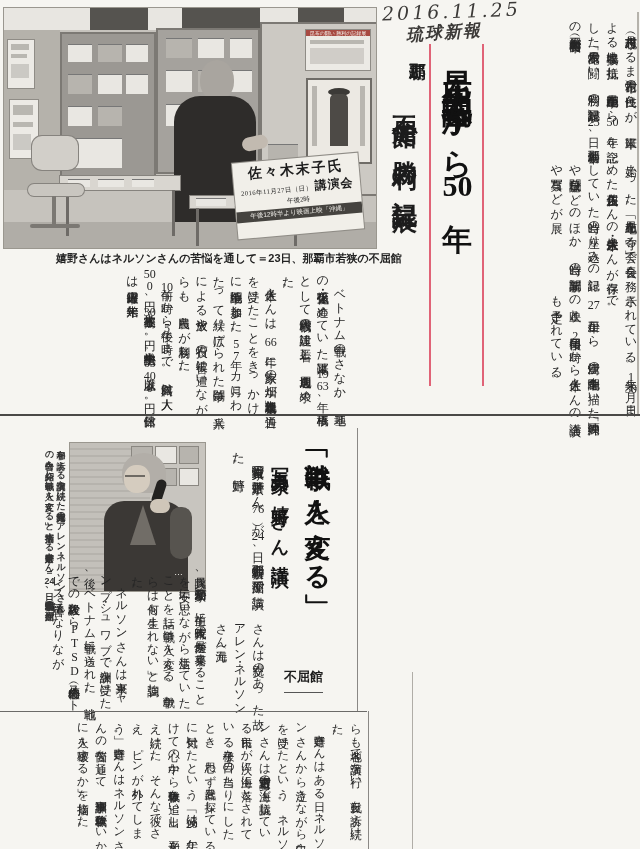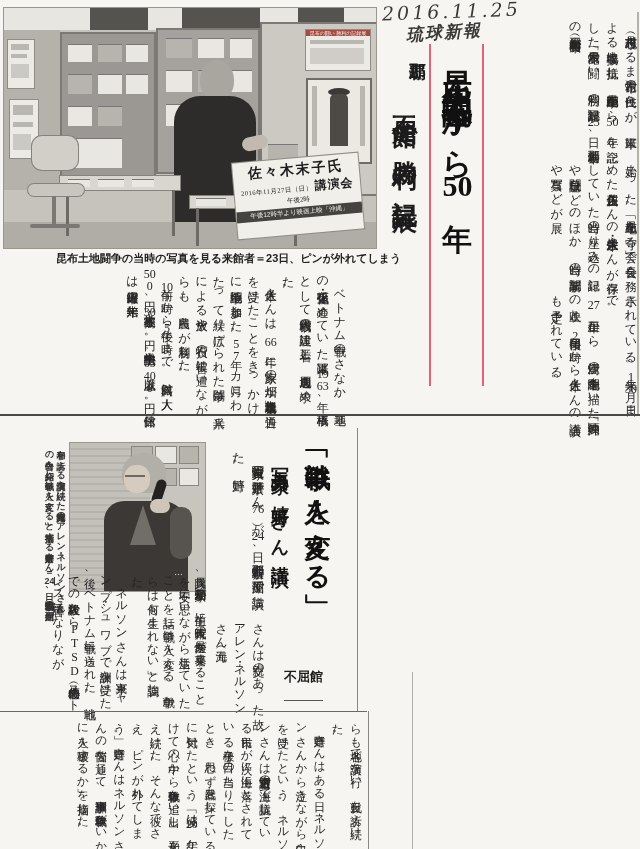--- a/index.html
+++ b/index.html
@@ -28,21 +28,21 @@
   .leadC{top:287px;height:137px;}
   .edge-r{position:absolute;left:637px;top:12px;width:2px;height:402px;background:#b5b2ab;}
   .sep{position:absolute;left:0;top:414px;width:640px;height:2px;background:#4a4947;}
   
   .cap2{position:absolute;left:20px;top:444px;width:46px;height:168px;font-family:"Liberation Sans","DejaVu Sans",sans-serif;
         font-size:9px;line-height:11.5px;font-weight:600;color:#333;}
   .photo2{position:absolute;left:70px;top:443px;width:135px;height:148px;background:#c8c5bf;overflow:hidden;box-shadow:0 0 0 1px #9a978f;}
   .lead2{position:absolute;left:207px;top:443px;width:60px;height:172px;font-size:12.5px;line-height:19.5px;letter-spacing:.3px;color:#262626;}
   .main2{position:absolute;left:300px;top:441px;height:268px;font-size:26px;font-weight:bold;letter-spacing:2px;color:#111;}
   .sub2{position:absolute;left:268px;top:453px;height:240px;font-size:18px;font-weight:bold;letter-spacing:4.5px;color:#161616;}
-  .venue{position:absolute;left:284px;top:668px;font-family:"Liberation Sans","DejaVu Sans",sans-serif;font-size:13px;font-weight:bold;border-bottom:1px solid #555;padding-bottom:14px;}
+  .venue{position:absolute;left:284px;top:668px;font-family:"Liberation Sans","DejaVu Sans",sans-serif;font-size:13px;font-weight:bold;border-bottom:1px solid #555;padding-bottom:6px;}
   .b1a{position:absolute;left:210px;top:615px;width:58px;height:97px;font-size:11.8px;line-height:18.5px;color:#262626;}
   .b1b{position:absolute;left:2px;top:568px;width:206px;height:144px;font-size:11.8px;line-height:15.8px;color:#262626;}
   .b2{position:absolute;left:2px;top:715px;width:362px;height:132px;font-size:11.6px;line-height:18.2px;color:#262626;}
   .rule-h1{position:absolute;left:0;top:711px;width:367px;height:1px;background:#6b6a68;}
   .rule-v1{position:absolute;left:357px;top:428px;width:1px;height:283px;background:#8a8885;}
   .rule-v2{position:absolute;left:368px;top:711px;width:1px;height:138px;background:#8a8885;}
   .rule-v3{position:absolute;left:412px;top:672px;width:1px;height:177px;background:#b0ada7;}
   
   .p1-ceiling{position:absolute;left:0;top:0;width:100%;height:22px;background:#e8e6e1;}
   .p1-beam{position:absolute;top:0;height:22px;background:#55534f;}
@@ -180,21 +180,21 @@
         <div class="row">
           <span>2016年11月27日（日）</span>
           <span class="ev">講演会</span>
         </div>
         <div class="tm">午後2時</div>
         <span class="banner b1">午後12時半より映画上映「沖縄」</span>
 
       </div>
     </div>
 
-    <div class="cap1">昆布土地闘争の当時の写真を見る来館者＝23日、ピンが外れてしまう</div>
+    <div class="cap1">嬉野さんはネルソンさんの苦悩を通して＝23日、那覇市若狭の不屈館</div>
 
     <div class="v body1">　ベトナム戦争のさなか、基地の拡張・強化を進めていた米軍は<span class="tcy">19</span><span class="tcy">63</span>年、軍桟橋として天願桟橋の建設に着工し、周辺農地を求めた。
 　佐々木さんは、<span class="tcy">66</span>年に家族の畑が「新規土地接収」と通告を受けたことをきっかけに土地闘争に参加した。<span class="tcy">5</span>年<span class="tcy">7</span>カ月にわたって繰り広げられた闘争は、米兵による放火や、投石の被害に遭いながらも、農民らが勝利した。
 　午前<span class="tcy">10</span>時から午後<span class="tcy">5</span>時まで。入館料は大人<span class="tcy">50</span><span class="tcy">0</span>円、大学・高校生<span class="tcy">30</span><span class="tcy">0</span>円。小中学生無料。<span class="tcy">65</span>歳以上<span class="tcy">40</span><span class="tcy">0</span>円。休館日は毎週火曜日、年末年始。</div>
 
     <div class="loc1">那覇</div>
     <div class="v sub1">不屈館で勝利の記録展</div>
     <div class="v main1">昆布土地闘争から<span class="tcy">50</span>年</div>
 
     <div class="v leadA">　具志川村（現うるま市）昆布の住民らが、米軍による土地接収に抵抗し、昆布土地闘争から<span class="tcy">50</span>年を記念した展示「昆布の闘い　勝利の記録展」が<span class="tcy">23</span>日、那覇市若狭の不屈館（内村千尋館長）で</div>

